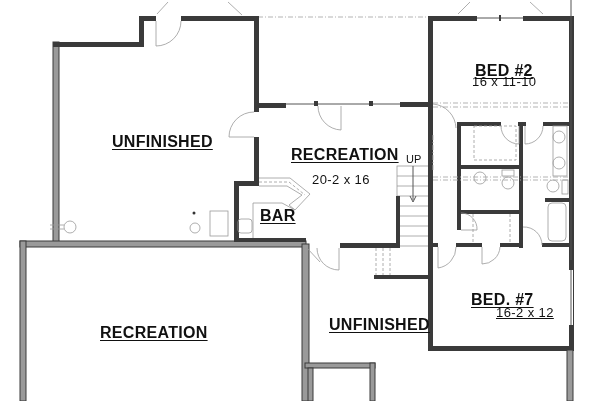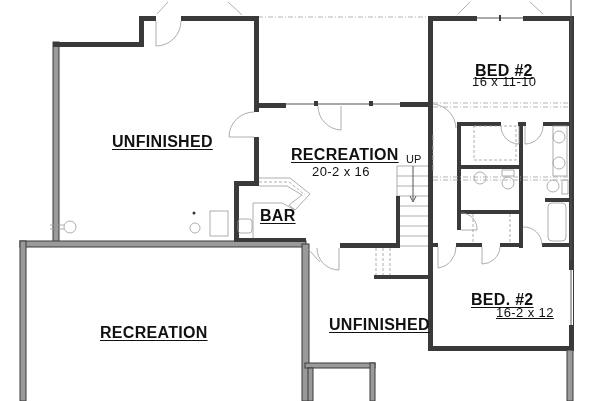--- a/index.html
+++ b/index.html
@@ -146,21 +146,21 @@
   <rect x="569" y="270" width="4" height="55" fill="#fff"></rect>
   <line x1="571" y1="270" x2="571" y2="325" class="thin"></line>
 
   <rect x="305" y="363" width="70" height="5" class="fwall"></rect>
   <rect x="308" y="368" width="5" height="33" class="fwall"></rect>
   <rect x="370" y="363" width="5" height="38" class="fwall"></rect>
 </svg>
 
 <div class="lbl" style="left:112px;top:133px;">UNFINISHED</div>
 <div class="lbl" style="left:291px;top:146px;">RECREATION</div>
-<div class="dim" style="left:312px;top:164px;">20-2 x 16</div>
+<div class="dim" style="left:312px;top:172px;">20-2 x 16</div>
 <div class="lbl" style="left:260px;top:207px;">BAR</div>
 <div class="lbl" style="left:475px;top:62px;">BED #2</div>
 <div class="dim" style="left:472px;top:74px;">16 x 11-10</div>
-<div class="lbl" style="left:471px;top:291px;">BED. #2</div>
+<div class="lbl" style="left:471px;top:291px;">BED. #7</div>
 <div class="dim" style="left:496px;top:305px;text-decoration:underline;">16-2 x 12</div>
 <div class="lbl" style="left:100px;top:324px;">RECREATION</div>
 <div class="lbl" style="left:329px;top:316px;">UNFINISHED</div>
 <div class="up" style="left:406px;top:153px;text-align:center;">UP</div>
 
 </body></html>

